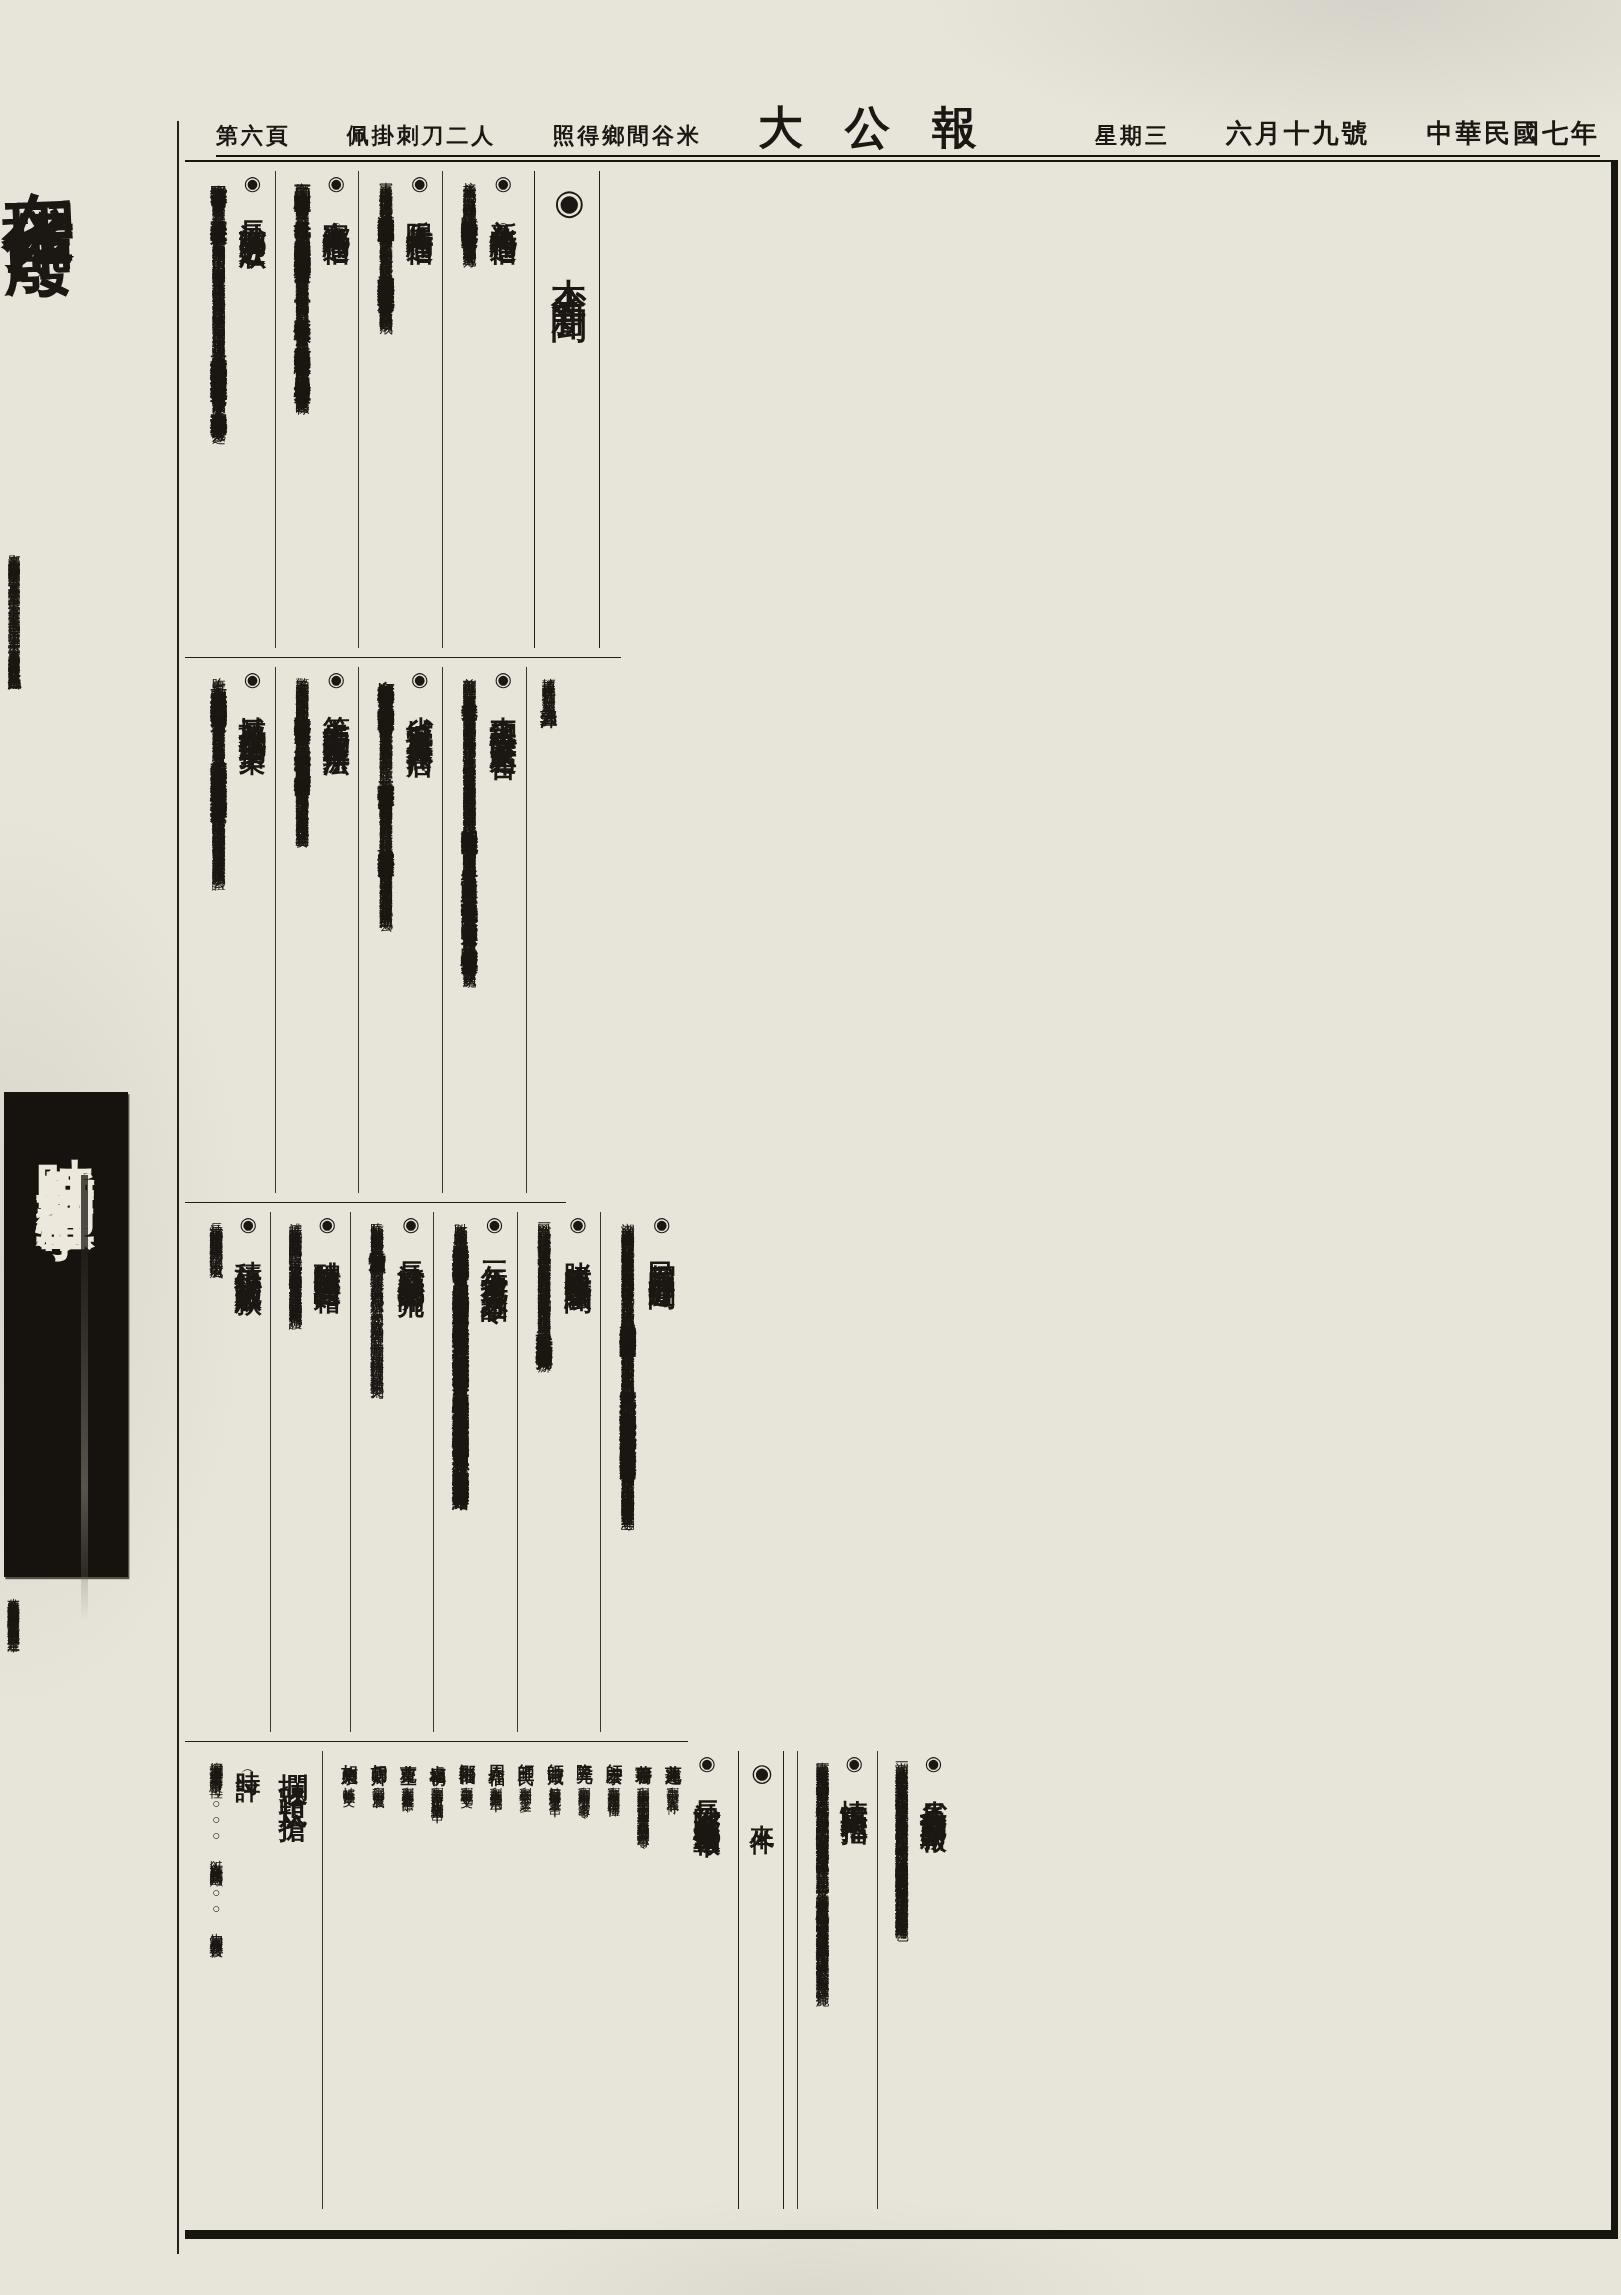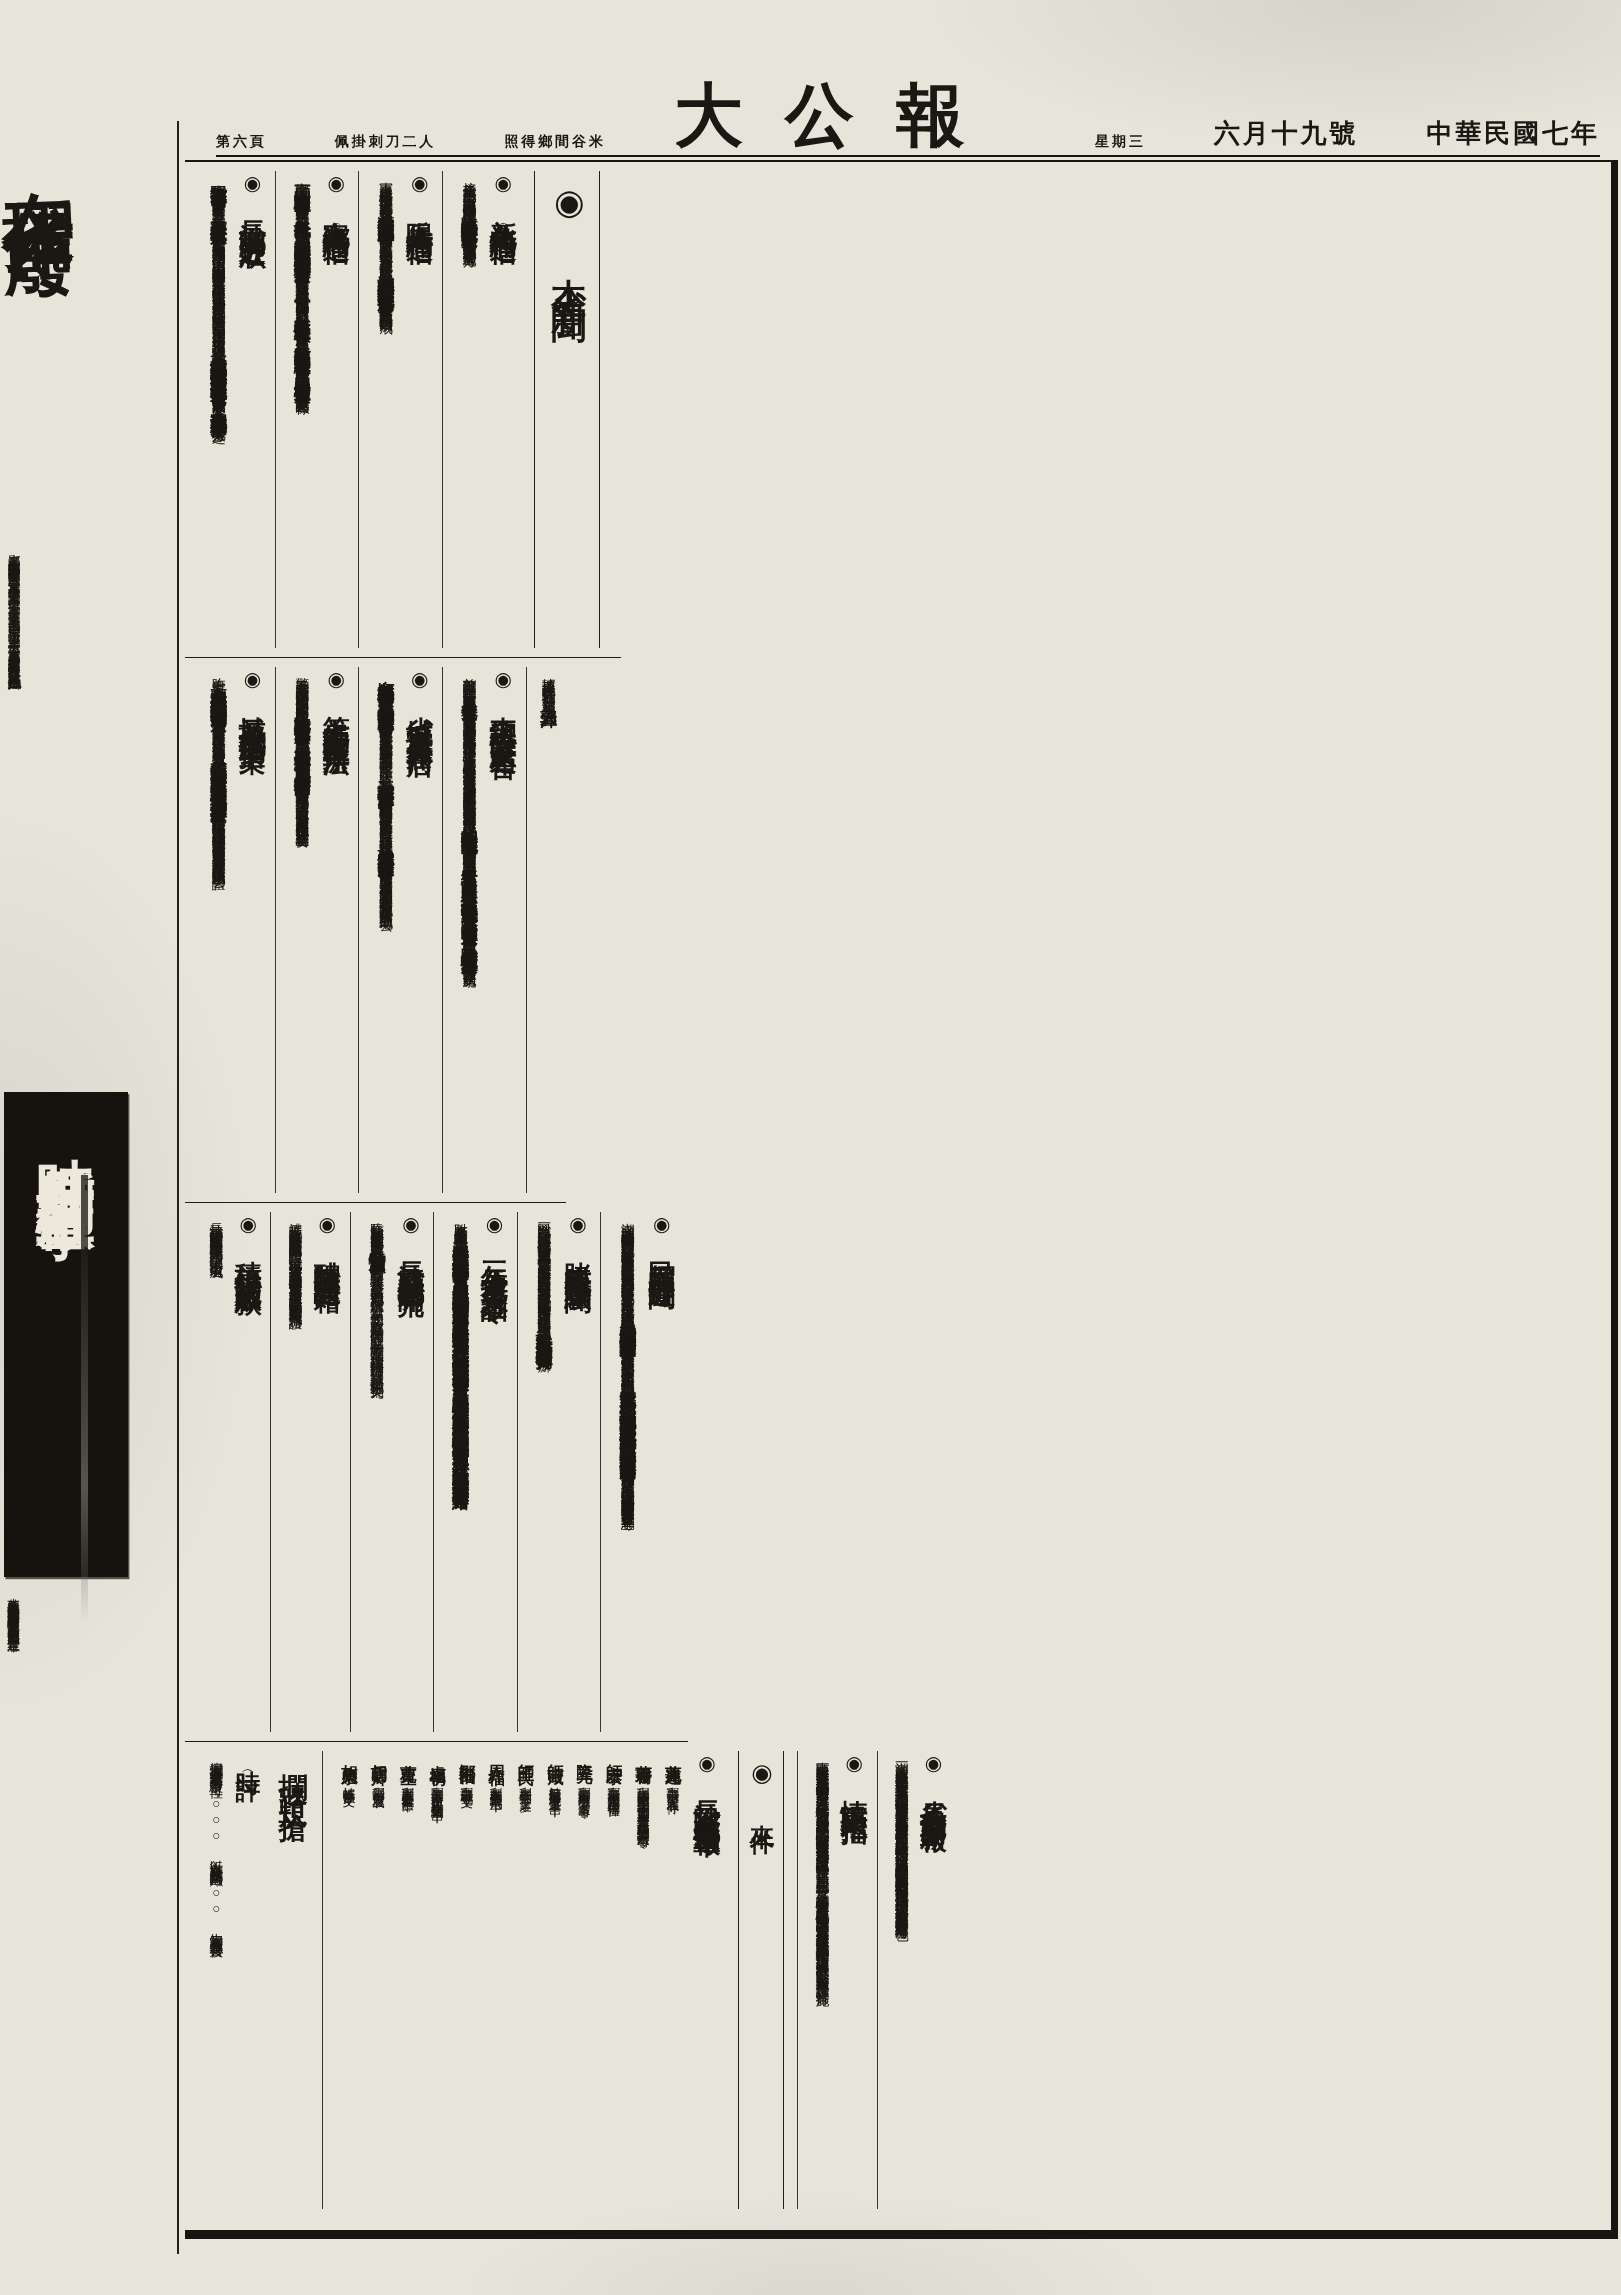--- a/index.html
+++ b/index.html
@@ -8,22 +8,22 @@
   .page::before{content:"";position:absolute;inset:0;pointer-events:none;
         background:
          radial-gradient(649px 216px at 85% 0%,rgba(0,0,0,.08),transparent 70%),
          radial-gradient(360px 649px at 0% 55%,rgba(0,0,0,.07),transparent 70%),
          radial-gradient(505px 144px at 50% 100%,rgba(0,0,0,.05),transparent 70%);}
   
   .masthead{position:absolute;top:55px;left:216px;width:1384px;height:102px;
         display:flex;flex-direction:row-reverse;align-items:flex-end;
         justify-content:space-between;border-bottom:2.9px solid #17150f;padding-bottom:4.3px;box-sizing:border-box;}
   .mh{font-size:26px;font-weight:bold;letter-spacing:2.9px;white-space:nowrap;}
-  .mh.small{font-size:14px;}
-  .paper-name{font-size:69px;font-weight:bold;letter-spacing:42px;line-height:1;margin:0 20px 0 0;}
+  .mh.small{font-size:22px;}
+  .paper-name{font-size:45px;font-weight:bold;letter-spacing:42px;line-height:1;margin:0 20px 0 0;}
   
   .rail{position:absolute;left:2.9px;top:121px;width:176px;height:2133px;
         border-right:2.2px double #24211b;box-sizing:border-box;padding:5.8px 4.3px 0 1.4px;}
   .ad-big{writing-mode:vertical-rl;font-weight:bold;font-size:72px;line-height:1.05;
         letter-spacing:10px;transform:rotate(-2.5deg);margin:7.2px 21.6px 0 0;height:389px;}
   .ad-body{writing-mode:vertical-rl;height:497px;font-size:12.3px;line-height:1.45;
         letter-spacing:0.7px;margin-top:21.6px;overflow:hidden;}
   .ad-sign{font-weight:bold;font-size:13.7px;}
   .ad-black{margin-top:50px;background:#16130e;color:#ece8dc;writing-mode:vertical-rl;
         font-size:59px;font-weight:bold;line-height:1.12;letter-spacing:7.2px;

